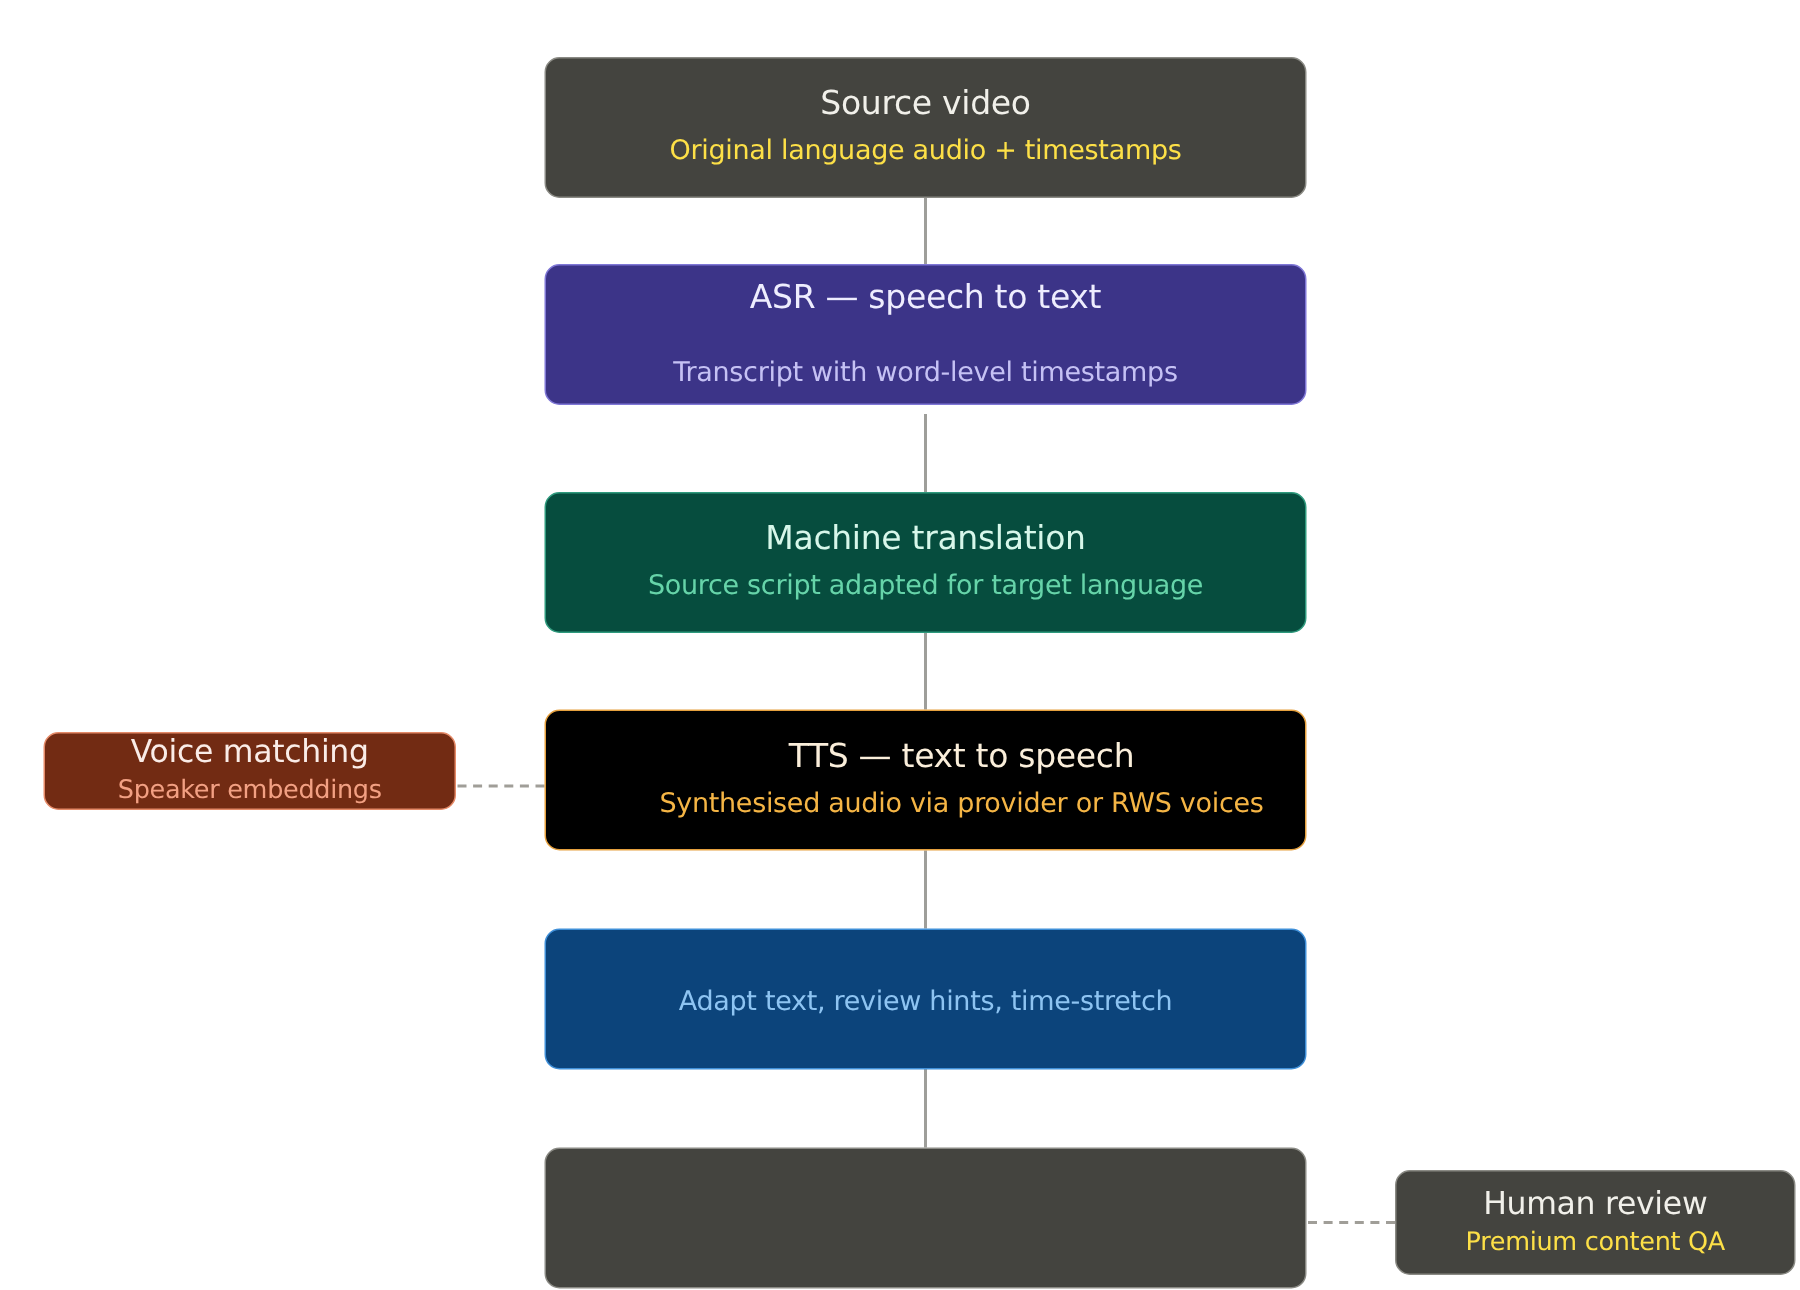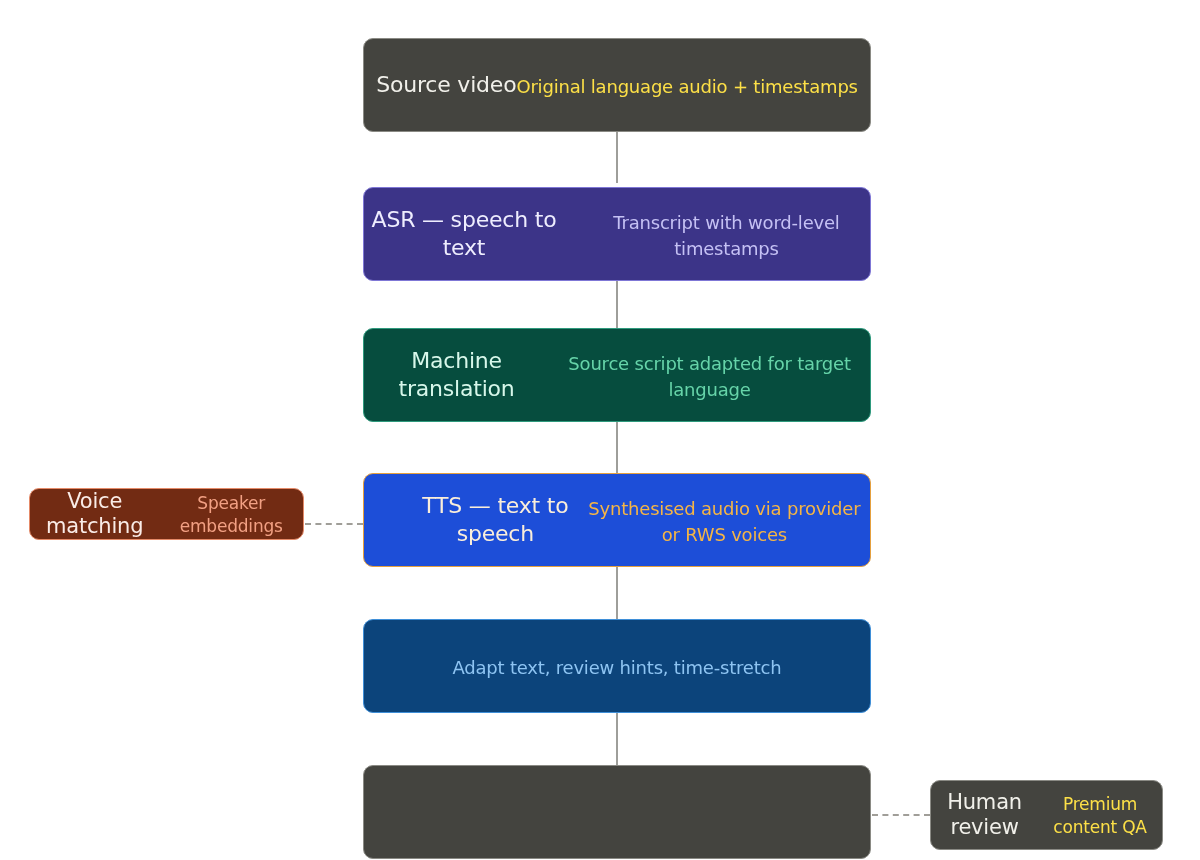--- a/index.html
+++ b/index.html
@@ -4,38 +4,38 @@
 <style>
   html, body { margin: 0; padding: 0; }
   body {
     width: 1200px; height: 860px; background: #ffffff;
     position: relative; overflow: hidden;
     font-family: "DejaVu Sans", "Liberation Sans", sans-serif;
   }
   .box {
     position: absolute; box-sizing: border-box;
     border-radius: 10px; border: 1.5px solid;
-    display: flex; flex-direction: row; align-items: center; justify-content: center;
+    display: flex; flex-direction: column; align-items: center; justify-content: center;
     text-align: center;
   }
   .main { left: 363px; width: 508px; height: 94px; }
   .title { font-size: 22px; line-height: 28px; letter-spacing: -0.2px; }
   .sub { font-size: 18px; line-height: 26px; margin-top: 4px; letter-spacing: -0.2px; }
   .side .title { font-size: 21px; line-height: 25px; }
   .side .sub { font-size: 17px; line-height: 23px; margin-top: 2px; }
   .vline { position: absolute; left: 616px; width: 2px; background: #9e9e9a; }
   .hdash { position: absolute; height: 0; border-top: 2px dashed #a09e98; }
 
   .c-gray { background: #44443f; border-color: #8a8a84; }
   .c-gray .title { color: #f1f0ea; } .c-gray .sub { color: #fde047; }
   .c-purple { background: #3c3488; border-color: #7f77d6; }
   .c-purple .title { color: #eeedfe; } .c-purple .sub { color: #c5c1f4; }
   .c-green { background: #064d3e; border-color: #2e9a7d; }
   .c-green .title { color: #d7f7ea; } .c-green .sub { color: #66d4a9; }
-  .c-amber { background: #1d4ed8; border-color: #e5a03e; padding-left: 48px; }
+  .c-amber { background: #000000; border-color: #e5a03e; padding-left: 48px; }
   .c-amber .title { color: #faeeda; } .c-amber .sub { color: #f5b545; }
   .c-blue { background: #0c447b; border-color: #3f8fd8; }
   .c-blue .title { color: #e6f1fb; } .c-blue .sub { color: #8ec4f2; }
   .c-rust { background: #722b13; border-color: #e58a68; }
   .c-rust .title { color: #faece7; } .c-rust .sub { color: #f2a083; }
 </style>
 </head>
 <body>
 
 <div class="vline" style="top:131px;height:52px;"></div>
@@ -43,21 +43,21 @@
 <div class="vline" style="top:421px;height:52px;"></div>
 <div class="vline" style="top:567px;height:52px;"></div>
 <div class="vline" style="top:712px;height:53px;"></div>
 <div class="hdash" style="left:305px;width:58px;top:523px;"></div>
 <div class="hdash" style="left:872px;width:58px;top:814px;"></div>
 
 <div class="box main c-gray" style="top:38px;">
   <div class="title">Source video</div>
   <div class="sub">Original language audio + timestamps</div>
 </div>
-<div class="box main c-purple" style="top:187px;gap:19px;">
+<div class="box main c-purple" style="top:176px;gap:19px;">
   <div class="title">ASR — speech to text</div>
   <div class="sub">Transcript with word-level timestamps</div>
 </div>
 <div class="box main c-green" style="top:328px;">
   <div class="title">Machine translation</div>
   <div class="sub">Source script adapted for target language</div>
 </div>
 <div class="box main c-amber" style="top:473px;">
   <div class="title">TTS — text to speech</div>
   <div class="sub">Synthesised audio via provider or RWS voices</div>
@@ -65,16 +65,16 @@
 <div class="box main c-blue" style="top:619px;">
   <div class="sub">Adapt text, review hints, time-stretch</div>
 </div>
 <div class="box main c-gray" style="top:765px;">
 </div>
 
 <div class="box side c-rust" style="left:29px;top:488px;width:275px;height:52px;">
   <div class="title">Voice matching</div>
   <div class="sub">Speaker embeddings</div>
 </div>
-<div class="box side c-gray" style="left:930px;top:780px;width:233px;height:70px;">
+<div class="box side c-gray" style="left:930px;top:780px;width:267px;height:70px;">
   <div class="title">Human review</div>
   <div class="sub">Premium content QA</div>
 </div>
 
 </body></html>

